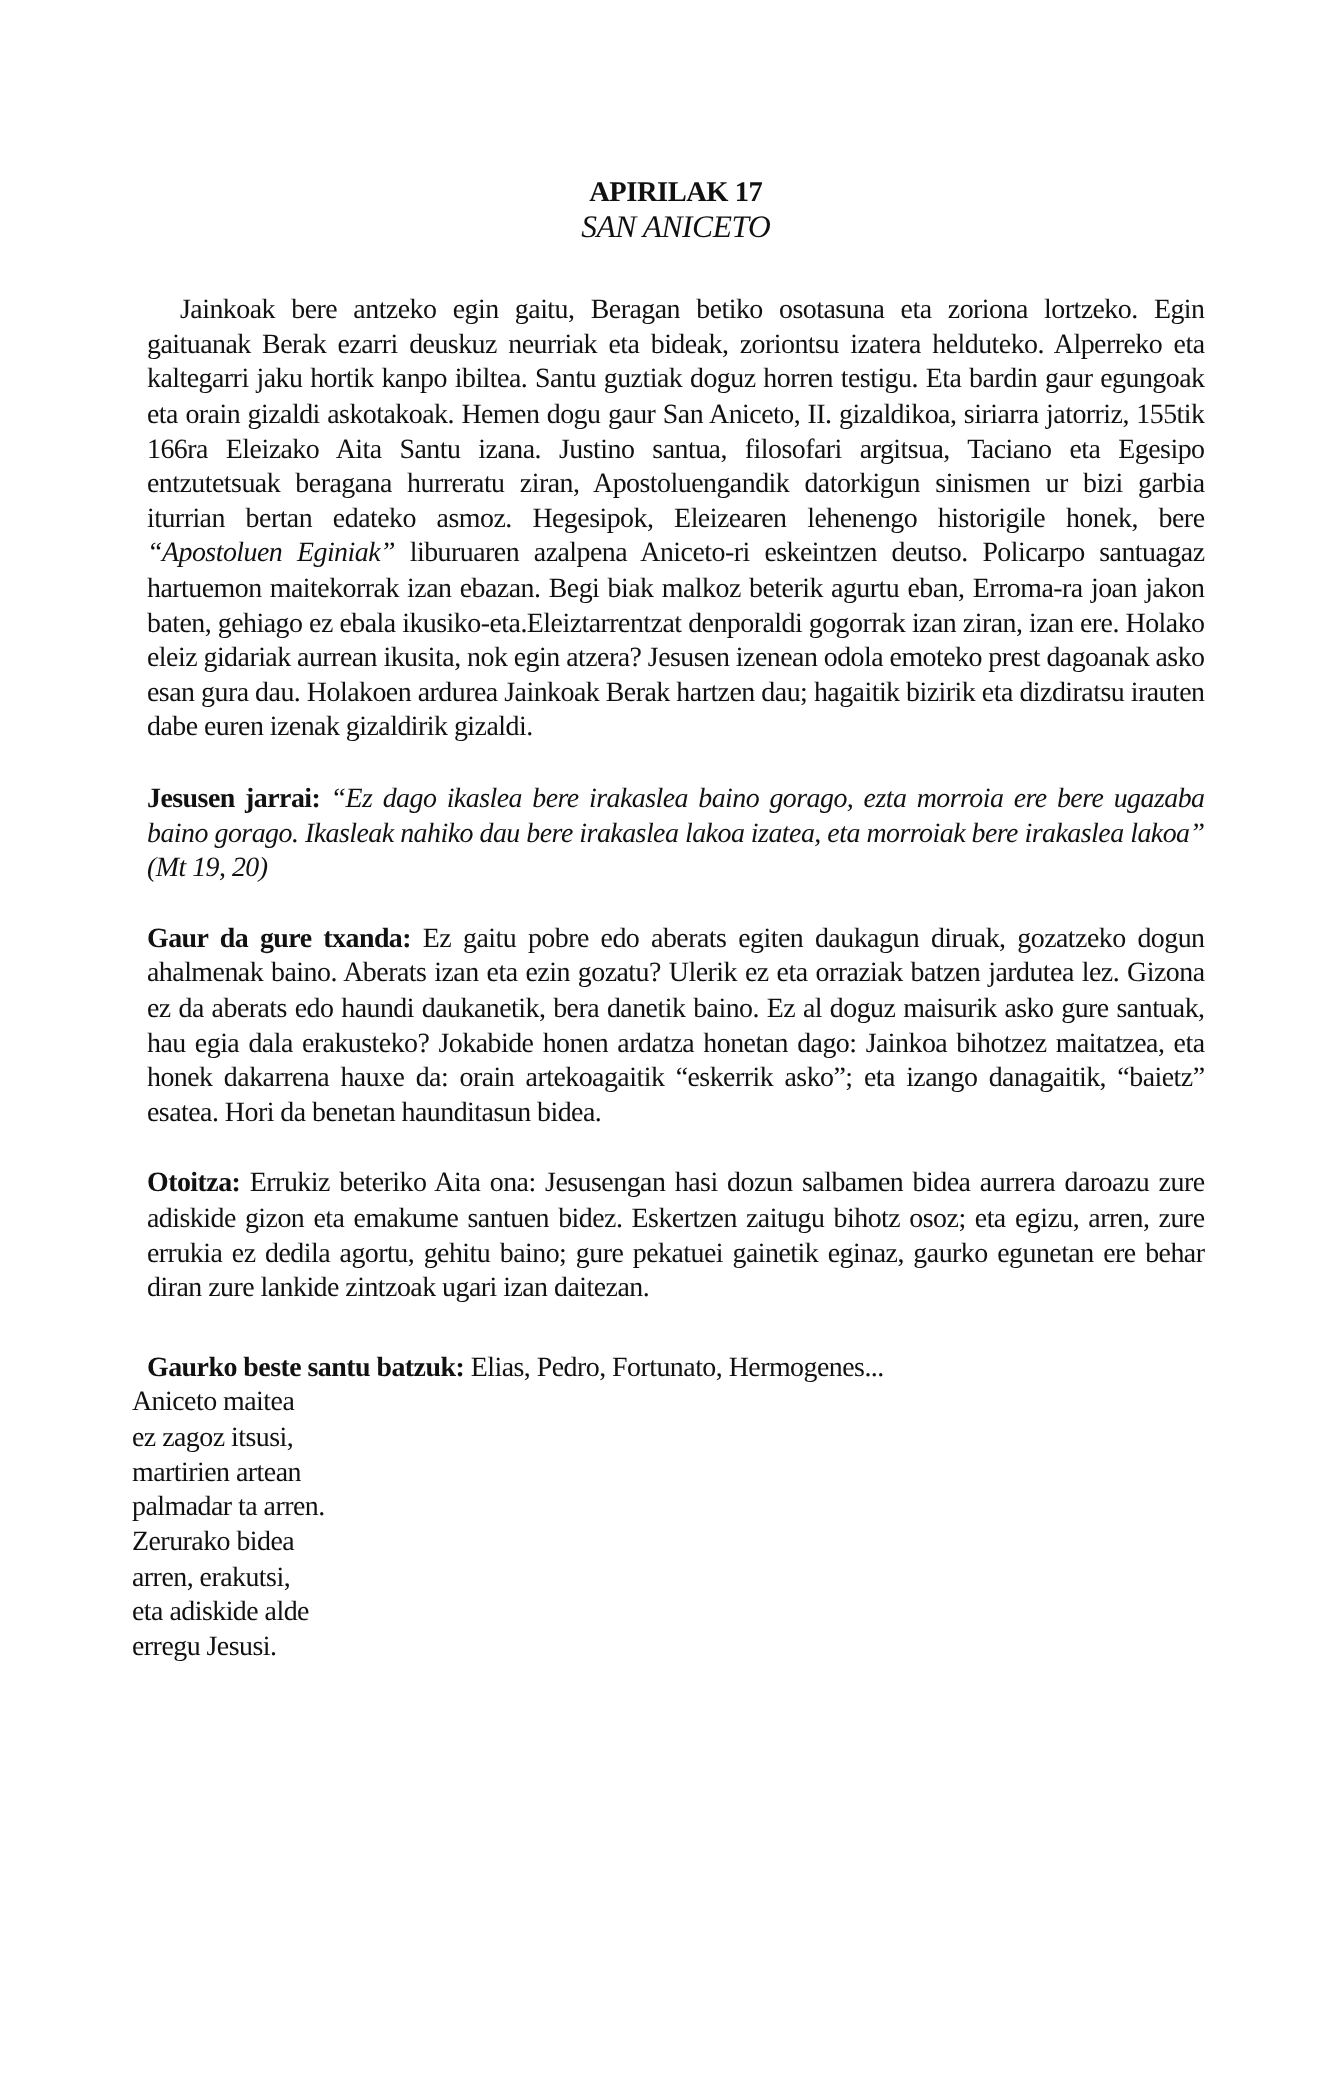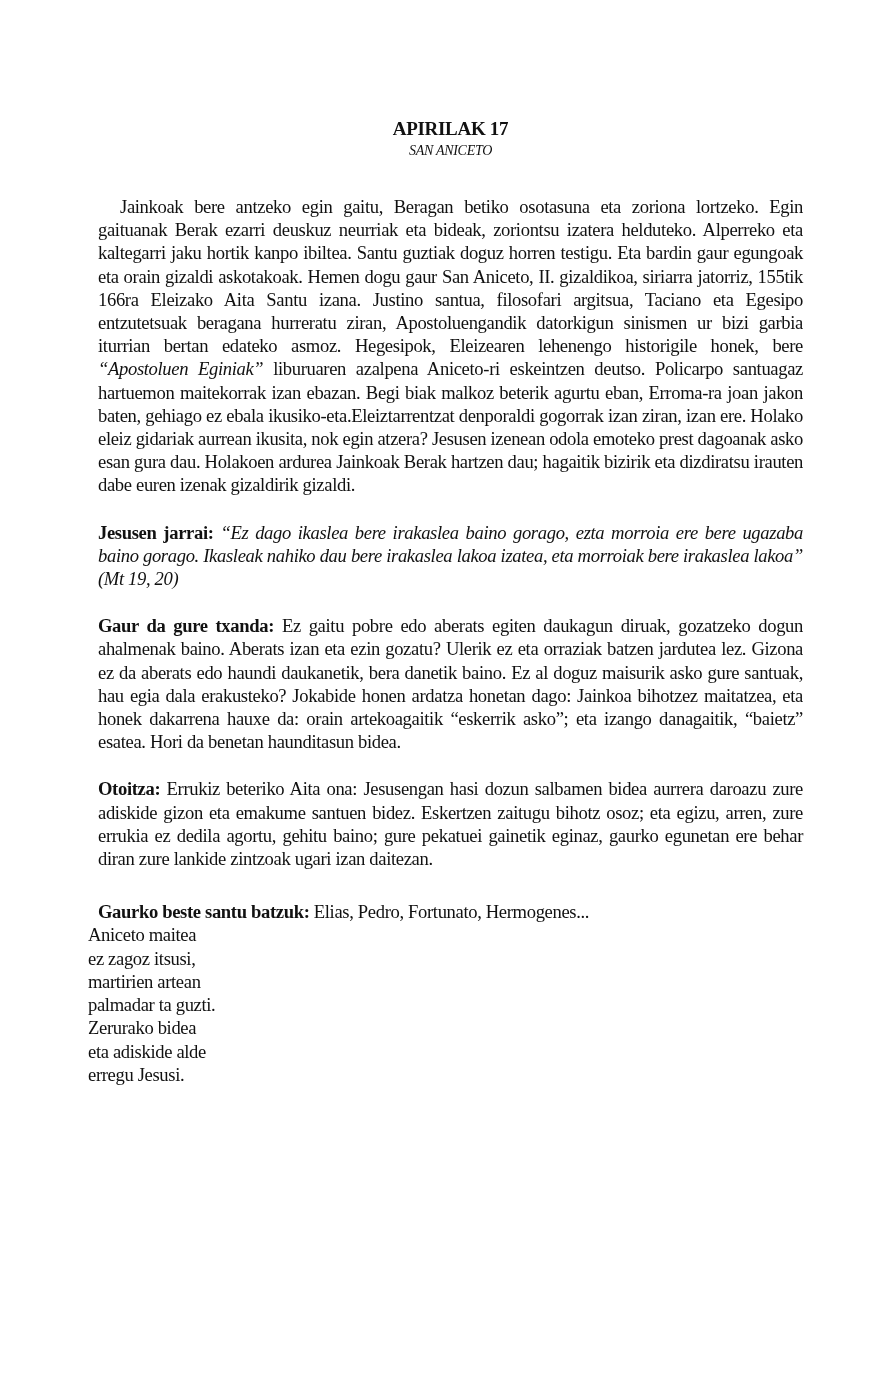--- a/index.html
+++ b/index.html
@@ -3,21 +3,21 @@
   <meta charset="utf-8">
   <style>
     html, body { margin: 0; padding: 0; background: #ffffff; }
     body {
       width: 895px; height: 1392px; position: relative; overflow: hidden;
       font-family: "Liberation Serif", "DejaVu Serif", serif;
       color: #111111;
     }
     .page { position: absolute; left: 98px; top: 118px; width: 705px; }
     .title { text-align: center; font-weight: bold; font-size: 19px; line-height: 22px; letter-spacing: -0.3px; }
-    .subtitle { text-align: center; font-style: italic; font-size: 14px; line-height: 22px; letter-spacing: -0.3px; }
+    .subtitle { text-align: center; font-style: italic; font-size: 21px; line-height: 22px; letter-spacing: -0.3px; }
     .para {
       font-size: 18.6px; line-height: 23.2px; text-align: justify;
       letter-spacing: -0.35px; margin: 0;
     }
     .intro { margin-top: 33px; text-indent: 22px; }
     .section { margin-top: 24px; }
     .label { font-weight: bold; }
     .ital { font-style: italic; }
     .saints { margin-top: 30px; text-align: left; }
     .poem { text-align: left; font-size: 18.6px; line-height: 23.2px; letter-spacing: -0.35px; margin-left: -10px; }
@@ -37,18 +37,19 @@
   <p class="para section"><span class="label">Gaur da gure txanda:</span><span> Ez gaitu pobre edo aberats egiten daukagun diruak, gozatzeko dogun ahalmenak baino. Aberats izan eta ezin gozatu? Ulerik ez eta orraziak batzen jardutea lez. Gizona ez da aberats edo haundi daukanetik, bera danetik baino. Ez al doguz maisurik asko gure santuak, hau egia dala erakusteko? Jokabide honen ardatza honetan dago: Jainkoa bihotzez maitatzea, eta honek dakarrena hauxe da: orain artekoagaitik “eskerrik asko”; eta izango danagaitik, “baietz” esatea. Hori da benetan haunditasun bidea.</span></p>
 
   <p class="para section"><span class="label">Otoitza:</span><span> Errukiz beteriko Aita ona: Jesusengan hasi dozun salbamen bidea aurrera daroazu zure adiskide gizon eta emakume santuen bidez. Eskertzen zaitugu bihotz osoz; eta egizu, arren, zure errukia ez dedila agortu, gehitu baino; gure pekatuei gainetik eginaz, gaurko egunetan ere behar diran zure lankide zintzoak ugari izan daitezan.</span></p>
 
   <p class="para saints"><span class="label">Gaurko beste santu batzuk:</span><span> Elias, Pedro, Fortunato, Hermogenes...</span></p>
 
   <div class="poem">
     <div>Aniceto maitea</div>
     <div>ez zagoz itsusi,</div>
     <div>martirien artean</div>
-    <div>palmadar ta guzti.</div>
+    <div>palmadar ta arren.</div>
     <div>Zerurako bidea</div>
+    <div>arren, erakutsi,</div>
     <div>eta adiskide alde</div>
     <div>erregu Jesusi.</div>
   </div>
 </div>
 
 </body></html>

